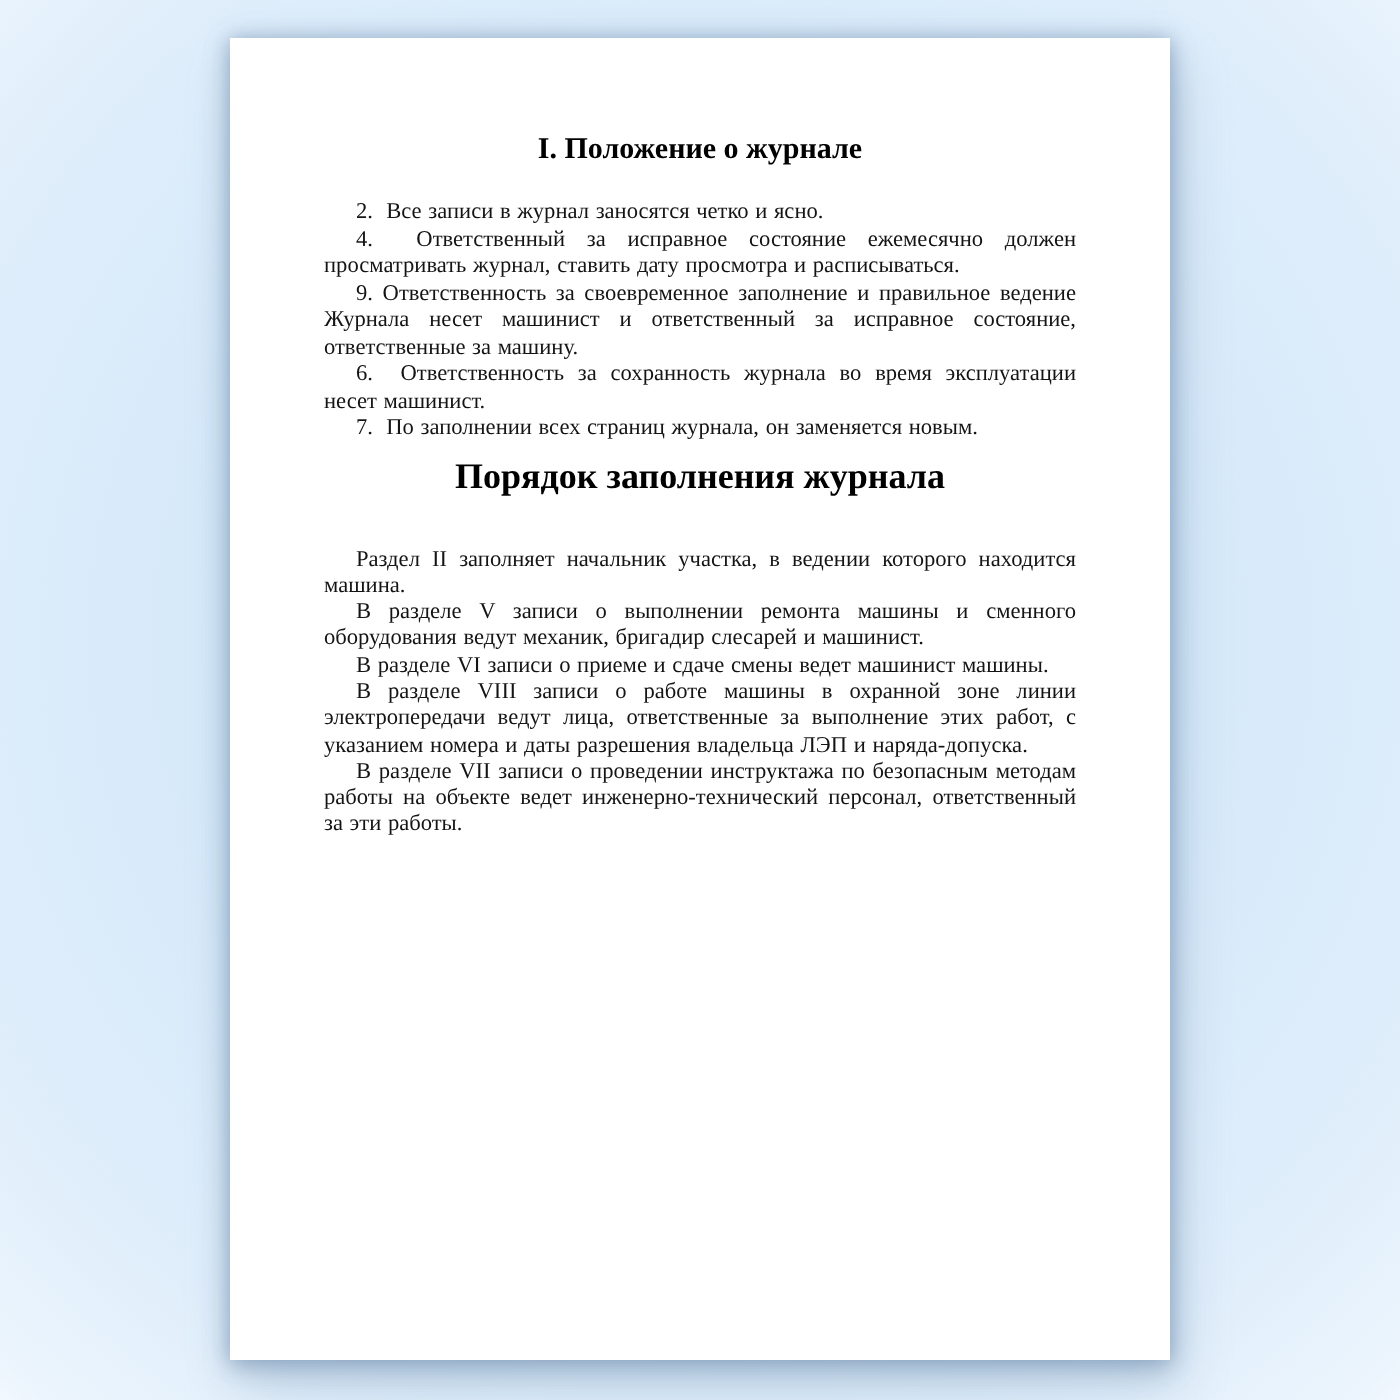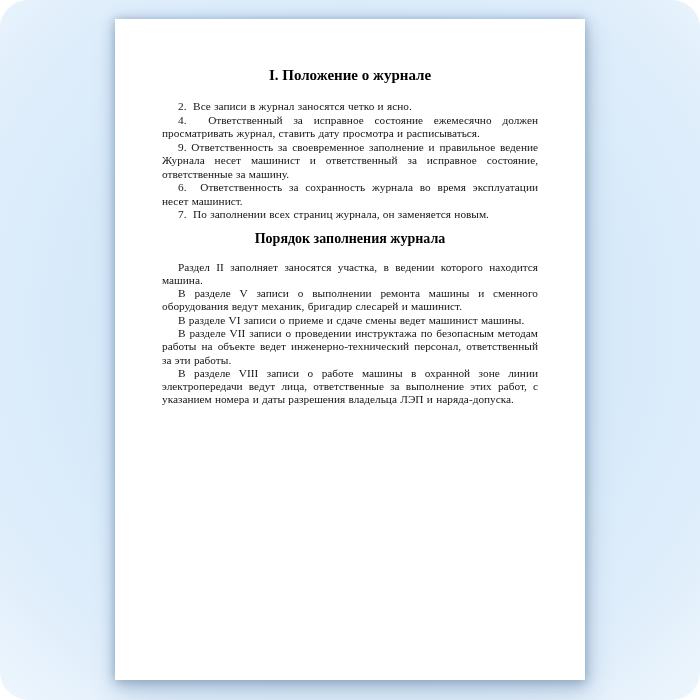--- a/index.html
+++ b/index.html
@@ -12,21 +12,20 @@
   .backdrop {
     position: relative;
     width: 700px;
     height: 700px;
     background: radial-gradient(circle at 50% 46%,
       #d2e6f8 0%,
       #d7eafa 52%,
       #e0eefb 80%,
       #ecf5fd 97%,
       #f2f8fe 100%);
-    border-radius: 28px;
   }
   .page {
     position: absolute;
     left: 115px;
     top: 19px;
     width: 470px;
     height: 661px;
     box-sizing: border-box;
     padding: 47px 47px 0 47px;
     background: #ffffff;
@@ -39,22 +38,22 @@
   }
   .section-title {
     margin: 0 0 15px 0;
     font-size: 15px;
     line-height: 19px;
     font-weight: bold;
     text-align: center;
     color: #000000;
   }
   .section-title.second {
-    margin: 7px 0 13px 0;
-    font-size: 14px;
+    margin: 7px 0 26px 0;
+    font-size: 18px;
   }
   .body-para {
     margin: 0;
     font-size: 11.3px;
     line-height: 13.5px;
     text-align: justify;
     text-indent: 16px;
     word-spacing: 0.5px;
   }
   .section-2 .body-para {
@@ -73,21 +72,21 @@
       <p class="body-para">2.&nbsp; Все записи в журнал заносятся четко и ясно.</p>
       <p class="body-para">4.&nbsp; Ответственный за исправное состояние ежемесячно должен просматривать журнал, ставить дату просмотра и расписываться.</p>
       <p class="body-para">9. Ответственность за своевременное заполнение и правильное ведение Журнала несет машинист и ответственный за исправное состояние, ответственные за машину.</p>
       <p class="body-para">6.&nbsp; Ответственность за сохранность журнала во время эксплуатации несет машинист.</p>
       <p class="body-para">7.&nbsp; По заполнении всех страниц журнала, он заменяется новым.</p>
     </div>
 
     <h2 class="section-title second">Порядок заполнения журнала</h2>
 
     <div class="section-2">
-      <p class="body-para">Раздел II заполняет заносятся участка, в ведении которого находится машина.</p>
+      <p class="body-para">Раздел II заполняет начальник участка, в ведении которого находится машина.</p>
       <p class="body-para">В разделе V записи о выполнении ремонта машины и сменного оборудования ведут механик, бригадир слесарей и машинист.</p>
       <p class="body-para">В разделе VI записи о приеме и сдаче смены ведет машинист машины.</p>
+      <p class="body-para">В разделе VIII записи о работе машины в охранной зоне линии электропередачи ведут лица, ответственные за выполнение этих работ, с указанием номера и даты разрешения владельца ЛЭП и наряда-допуска.</p>
       <p class="body-para">В разделе VII записи о проведении инструктажа по безопасным методам работы на объекте ведет инженерно-технический персонал, ответственный за эти работы.</p>
-      <p class="body-para">В разделе VIII записи о работе машины в охранной зоне линии электропередачи ведут лица, ответственные за выполнение этих работ, с указанием номера и даты разрешения владельца ЛЭП и наряда-допуска.</p>
     </div>
 
   </div>
 </div>
 
 </body></html>

